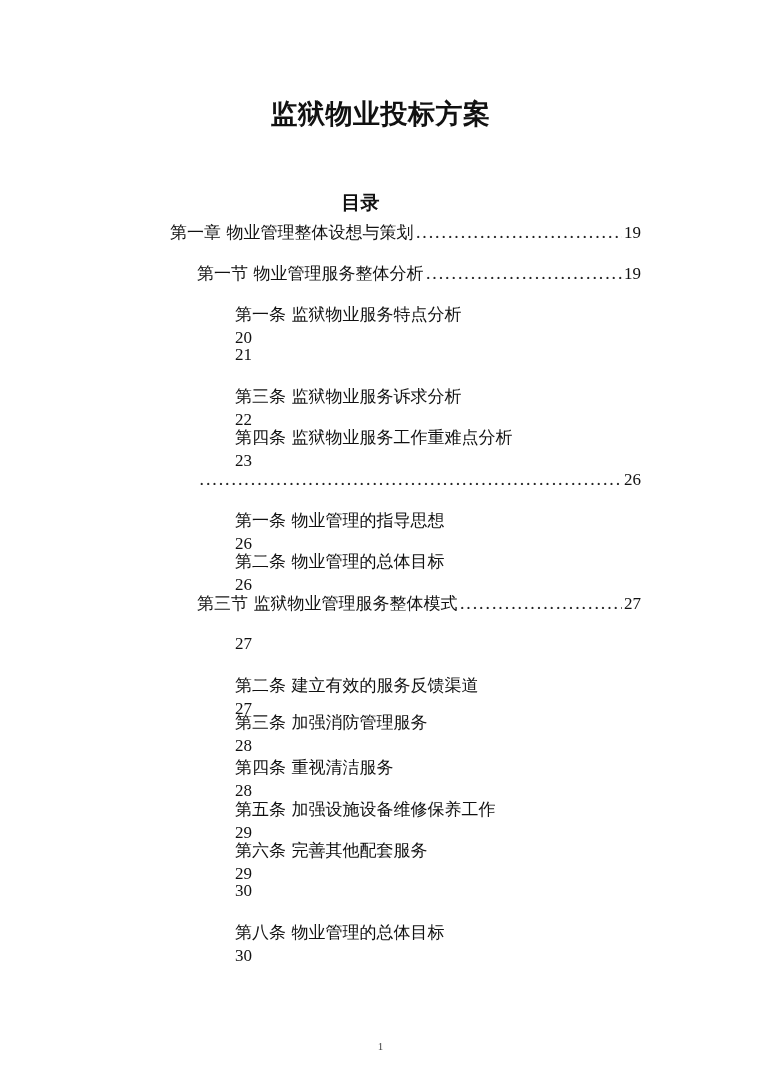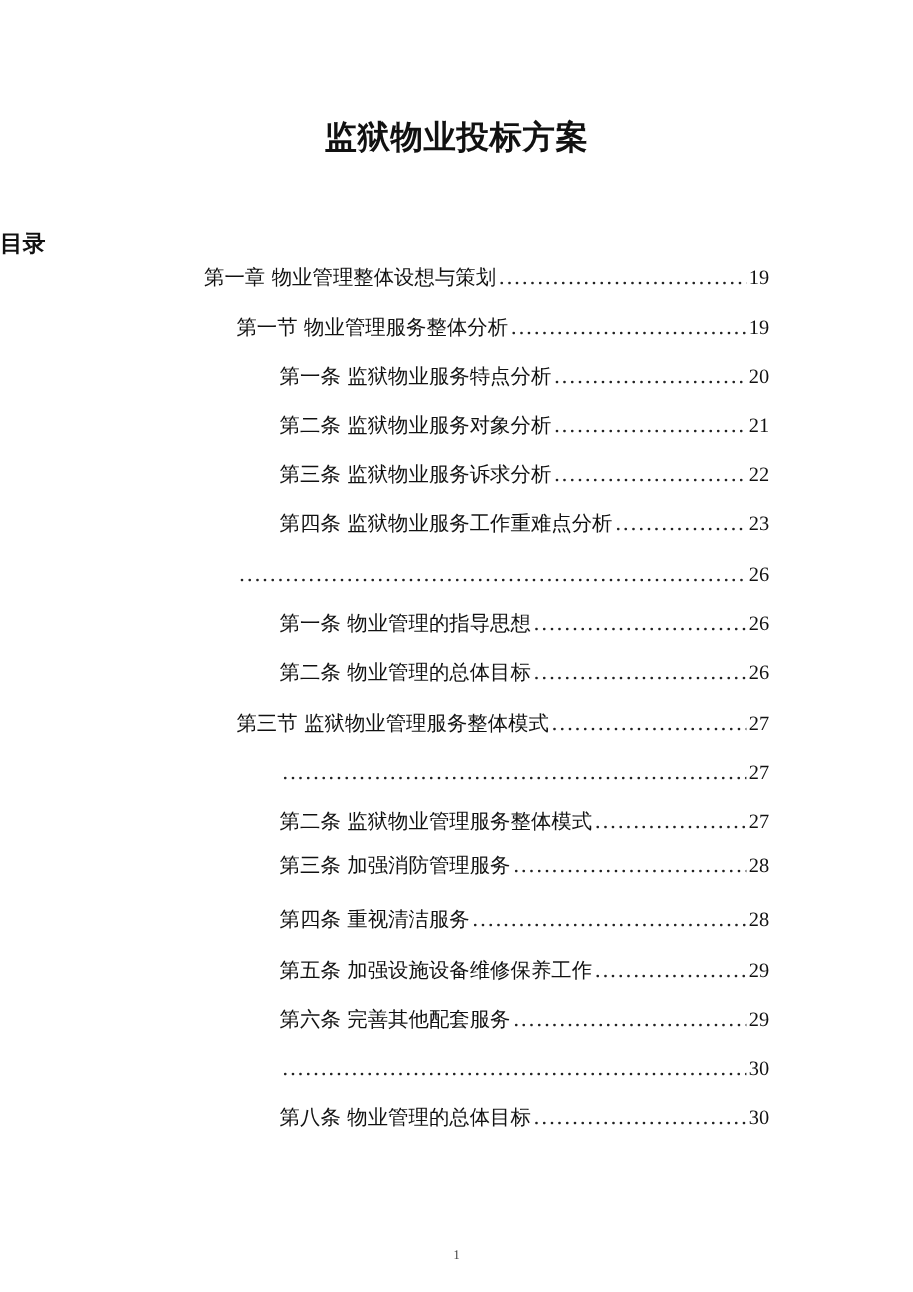--- a/index.html
+++ b/index.html
@@ -1,34 +1,34 @@
 <!DOCTYPE html>
 <html><head>
   <meta charset="utf-8">
   <style>
     html, body { margin: 0; padding: 0; background: #ffffff; }
     body { width: 761px; height: 1077px; position: relative; overflow: hidden;
            font-family: "DejaVu Serif", "Liberation Serif", serif; color: #111; }
     .title { position: absolute; top: 96px; left: 0; width: 761px; text-align: center;
              font-family: "DejaVu Sans", "Liberation Sans", sans-serif; font-weight: bold;
              font-size: 27px; letter-spacing: 0.5px; }
-    .toc-heading { position: absolute; top: 190px; left: 0; width: 721px; text-align: left;
+    .toc-heading { position: absolute; top: 190px; left: 0; width: 721px; text-align: center;
                    font-family: "DejaVu Sans", "Liberation Sans", sans-serif; font-weight: bold;
                    font-size: 19px; }
     .toc { position: absolute; top: 220px; left: 0; width: 761px; }
     .toc-row { position: absolute; display: flex; align-items: baseline; font-size: 17px;
                height: 24px; line-height: 24px; white-space: nowrap; text-align: right; }
     .toc-row .label { flex: 0 0 auto; }
     .toc-row .leader { flex: 1 1 auto; overflow: hidden; margin: 0 2px; color: #222;
                        letter-spacing: 1px; }
     .toc-row .leader::before { content: "................................................................................................................................................................"; }
     .toc-row .page { flex: 0 0 auto; font-family: "Liberation Serif", "DejaVu Serif", serif; }
     .lvl1 { left: 170px; right: 120px; }
     .lvl2 { left: 197px; right: 120px; }
-    .lvl3 { left: 233px; right: 120px; }
+    .lvl3 { left: 233px; right: 120px; flex-direction: column; }
     .page-number { position: absolute; top: 1040px; left: 0; width: 761px; text-align: center;
                    font-family: "Liberation Serif", serif; font-size: 11px; color: #444; }
   </style>
 </head>
 <body>
 
 <div class="title">监狱物业投标方案</div>
 <div class="toc-heading">目录</div>
 
 <div class="toc">
@@ -41,21 +41,20 @@
     <span class="label">第一节 物业管理服务整体分析</span>
       <span class="leader"></span>
       <span class="page">19</span>
   </div>
   <div class="toc-row lvl3" style="top:82px">
     <span class="label">第一条 监狱物业服务特点分析</span>
       <span class="leader"></span>
       <span class="page">20</span>
   </div>
   <div class="toc-row lvl3" style="top:123px">
-    <span class="label">第二条 监狱物业服务对象分析</span>
       <span class="leader"></span>
       <span class="page">21</span>
   </div>
   <div class="toc-row lvl3" style="top:164px">
     <span class="label">第三条 监狱物业服务诉求分析</span>
       <span class="leader"></span>
       <span class="page">22</span>
   </div>
   <div class="toc-row lvl3" style="top:205px">
     <span class="label">第四条 监狱物业服务工作重难点分析</span>
@@ -79,21 +78,21 @@
   <div class="toc-row lvl2" style="top:371px">
     <span class="label">第三节 监狱物业管理服务整体模式</span>
       <span class="leader"></span>
       <span class="page">27</span>
   </div>
   <div class="toc-row lvl3" style="top:412px">
       <span class="leader"></span>
       <span class="page">27</span>
   </div>
   <div class="toc-row lvl3" style="top:453px">
-    <span class="label">第二条 监狱物业管理服务整体模式</span>
+    <span class="label">第二条 建立有效的服务反馈渠道</span>
       <span class="leader"></span>
       <span class="page">27</span>
   </div>
   <div class="toc-row lvl3" style="top:490px">
     <span class="label">第三条 加强消防管理服务</span>
       <span class="leader"></span>
       <span class="page">28</span>
   </div>
   <div class="toc-row lvl3" style="top:535px">
     <span class="label">第四条 重视清洁服务</span>

